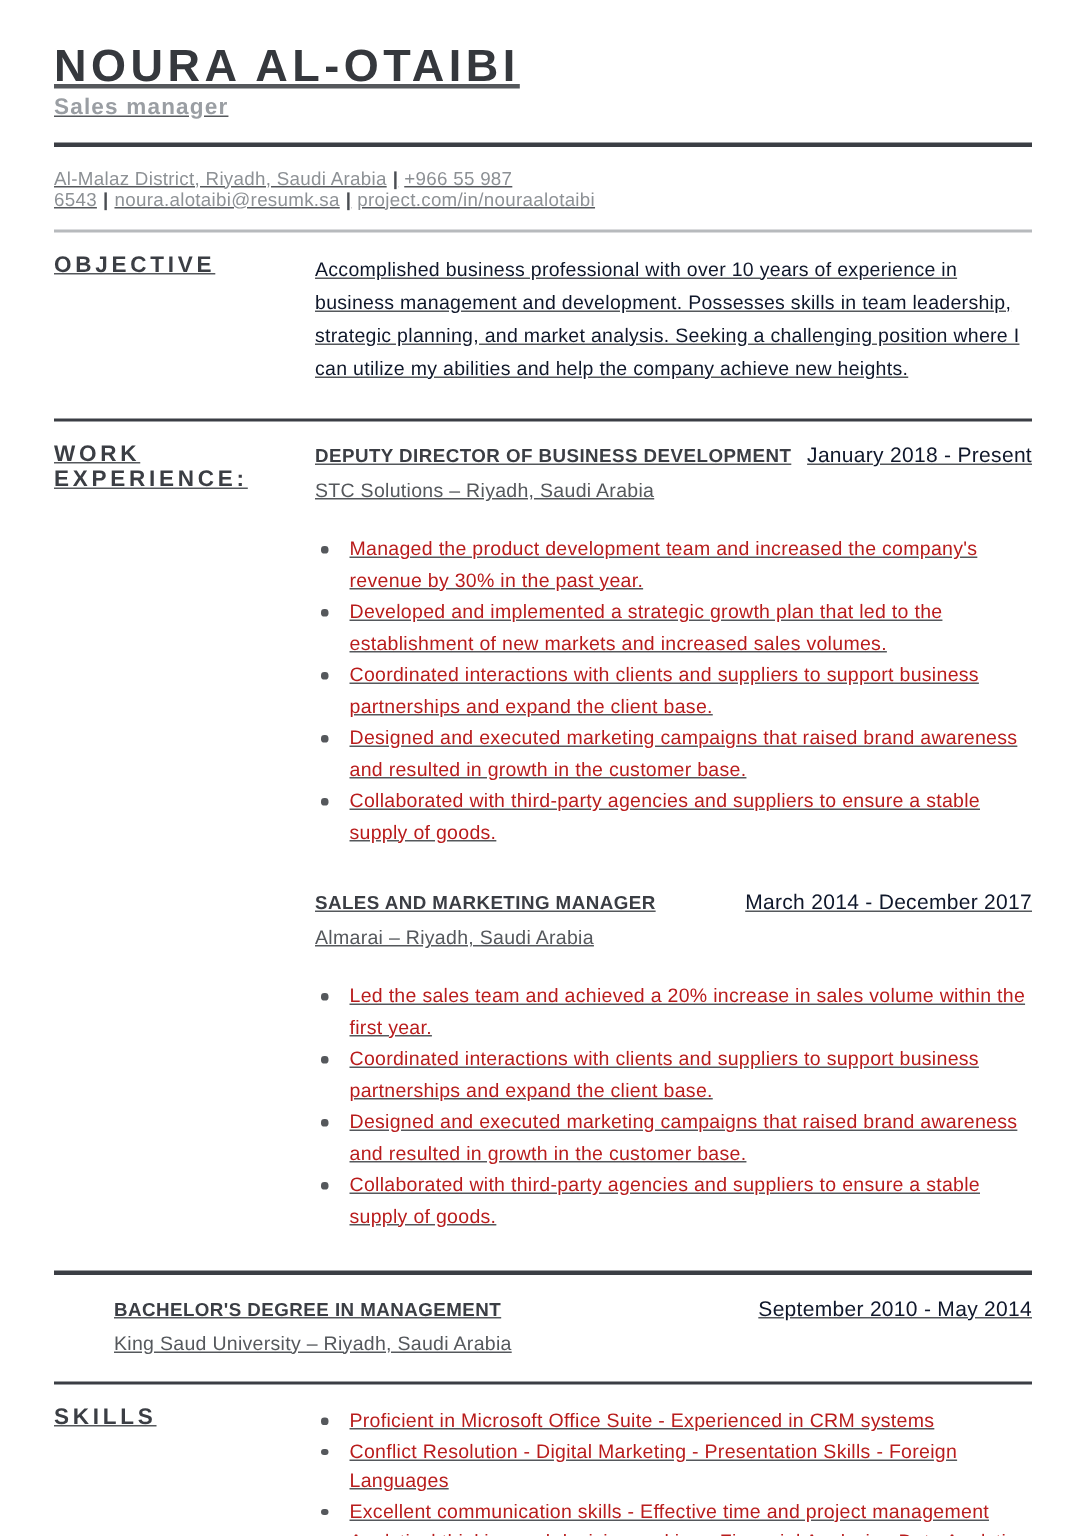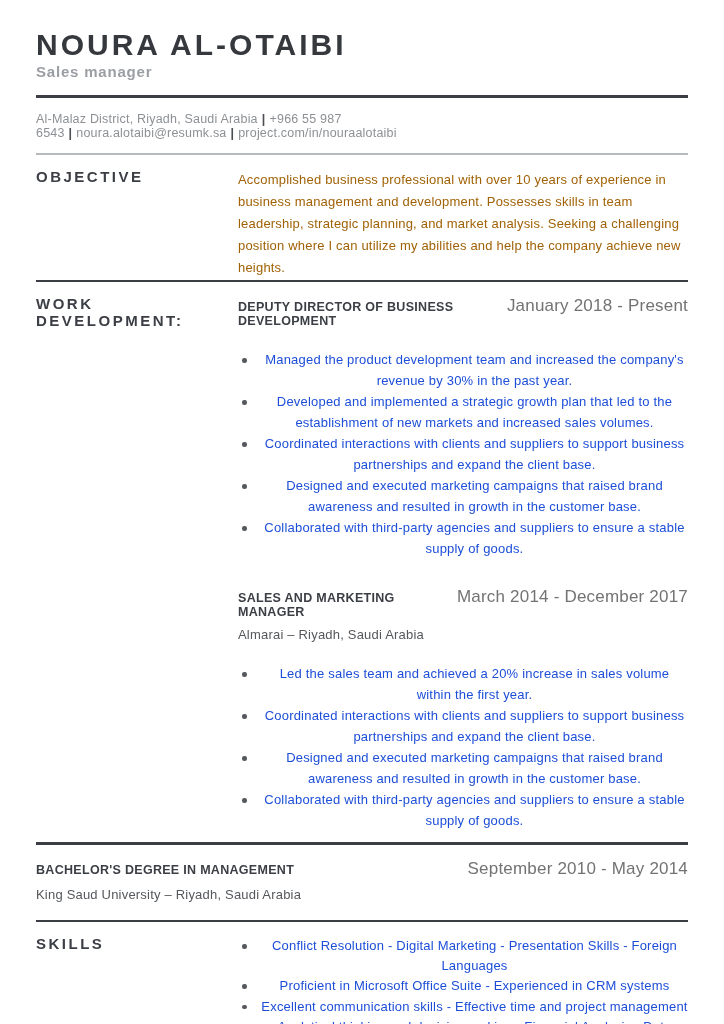--- a/index.html
+++ b/index.html
@@ -8,20 +8,21 @@
     width: 724px;
     height: 1024px;
     font-family: "Liberation Sans", "DejaVu Sans", sans-serif;
     color: #55585c;
     overflow: hidden;
   }
   .page {
     width: 724px;
     height: 1024px;
     padding: 28px 36px 0 36px;
+    text-decoration: underline;
   }
   
   .name {
     font-size: 30px;
     font-weight: 800;
     letter-spacing: 3px;
     color: #35383d;
     line-height: 1.15;
   }
   .job-subtitle {
@@ -52,94 +53,92 @@
   }
   .contact-sep {
     font-weight: 700;
     color: #4a4d52;
     padding: 0 4px;
   }
   
   .section {
     display: flex;
     align-items: flex-start;
-    gap: 28px;
   }
   .section-heading {
     width: 174px;
     flex: 0 0 174px;
     font-size: 15px;
     font-weight: 800;
     letter-spacing: 2.5px;
     color: #3b3e44;
     padding-top: 13px;
   }
   .section-body {
     flex: 1;
     padding-top: 14px;
   }
   .objective-text {
     font-size: 13px;
     line-height: 22px;
-    color: #a16207;
-    letter-spacing: 0.2px;
-    padding-bottom: 1px;
+    color: #0f172a;
+    letter-spacing: 0.2px;
+    padding-bottom: 22px;
   }
   
   .job-header {
     display: flex;
     justify-content: space-between;
     align-items: baseline;
   }
   .job-title {
     font-size: 12.5px;
     font-weight: 800;
     letter-spacing: 0.3px;
     color: #3b3e44;
     text-transform: uppercase;
   }
   .job-dates {
-    font-size: 17px;
-    color: #737373;
+    font-size: 14px;
+    color: #0f172a;
     white-space: nowrap;
     letter-spacing: 0.2px;
   }
   .job-company {
     font-size: 13px;
     color: #55585c;
     margin-top: 8px;
     letter-spacing: 0.2px;
   }
   ul.bullets {
     list-style: none;
     margin-top: 22px;
   }
   ul.bullets li {
     position: relative;
     padding-left: 23px;
     font-size: 13px;
     line-height: 20.5px;
-    color: #1d4ed8;
+    color: #b91c1c;
     letter-spacing: 0.2px;
     margin-bottom: 1px;
-    text-align: center;
   }
   ul.bullets li::before {
     content: "";
     position: absolute;
     left: 4px;
     top: 8px;
     width: 4.5px;
     height: 4.5px;
     border-radius: 50%;
     background: #55585c;
   }
   .job-block + .job-block { margin-top: 28px; }
-  .work-bottom-pad { padding-bottom: 10px; }
-  .edu-bottom-pad { padding-bottom: 18px; }
+  .work-bottom-pad { padding-bottom: 25px; }
+  .edu-bottom-pad { padding-bottom: 18px; margin-left: 40px; }
   ul.bullets.skills { margin-top: 0; }
   ul.bullets.skills li { line-height: 19.5px; }
 </style>
 </head>
 <body>
 
 <div class="page">
 
   <div>
     <div class="name">NOURA AL-OTAIBI</div>
@@ -157,28 +156,29 @@
   <div class="section">
     <div class="section-heading">OBJECTIVE</div>
     <div class="section-body">
       <div class="objective-text">Accomplished business professional with over 10 years of experience in business management and development. Possesses skills in team leadership, strategic planning, and market analysis. Seeking a challenging position where I can utilize my abilities and help the company achieve new heights.</div>
     </div>
   </div>
 
   <div class="divider-section"></div>
 
   <div class="section">
-    <div class="section-heading">WORK DEVELOPMENT:</div>
+    <div class="section-heading">WORK EXPERIENCE:</div>
     <div class="section-body work-bottom-pad">
 
       <div class="job-block">
         <div class="job-header">
           <div class="job-title">DEPUTY DIRECTOR OF BUSINESS DEVELOPMENT</div>
           <div class="job-dates">January 2018 - Present</div>
         </div>
+        <div class="job-company">STC Solutions – Riyadh, Saudi Arabia</div>
         <ul class="bullets">
           <li>Managed the product development team and increased the company's revenue by 30% in the past year.</li>
           <li>Developed and implemented a strategic growth plan that led to the establishment of new markets and increased sales volumes.</li>
           <li>Coordinated interactions with clients and suppliers to support business partnerships and expand the client base.</li>
           <li>Designed and executed marketing campaigns that raised brand awareness and resulted in growth in the customer base.</li>
           <li>Collaborated with third-party agencies and suppliers to ensure a stable supply of goods.</li>
         </ul>
       </div>
 
       <div class="job-block">
@@ -209,22 +209,22 @@
       <div class="job-company">King Saud University – Riyadh, Saudi Arabia</div>
     </div>
   </div>
 
   <div class="divider-section"></div>
 
   <div class="section">
     <div class="section-heading">SKILLS</div>
     <div class="section-body">
       <ul class="bullets skills">
+        <li>Proficient in Microsoft Office Suite - Experienced in CRM systems</li>
         <li>Conflict Resolution - Digital Marketing - Presentation Skills - Foreign Languages</li>
-        <li>Proficient in Microsoft Office Suite - Experienced in CRM systems</li>
         <li>Excellent communication skills - Effective time and project management</li>
         <li>Analytical thinking and decision-making - Financial Analysis - Data Analytics</li>
 
       </ul>
     </div>
   </div>
 
 </div>
 
 </body></html>

